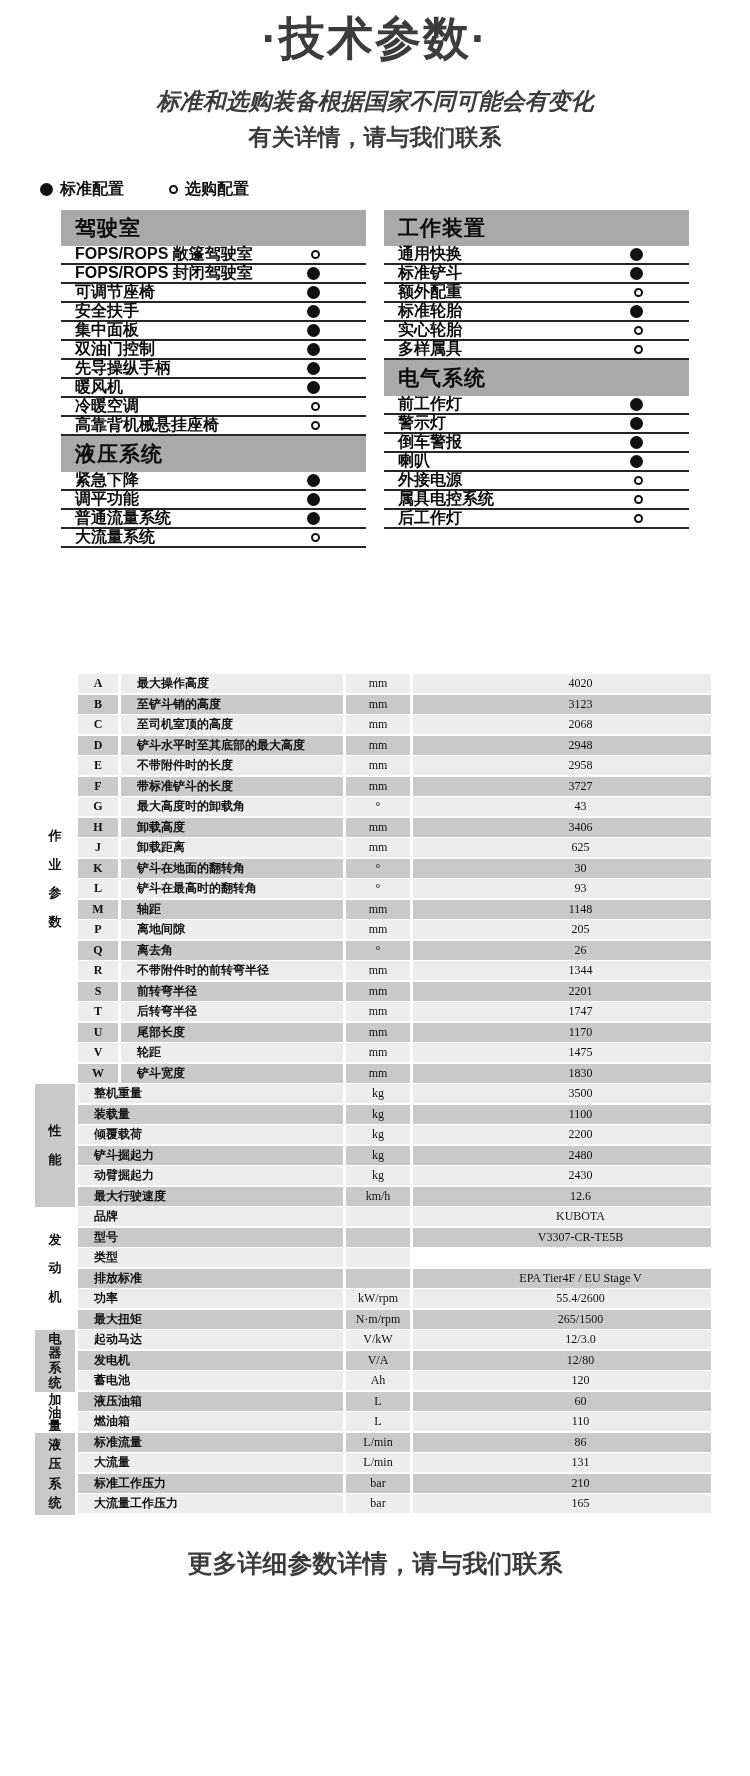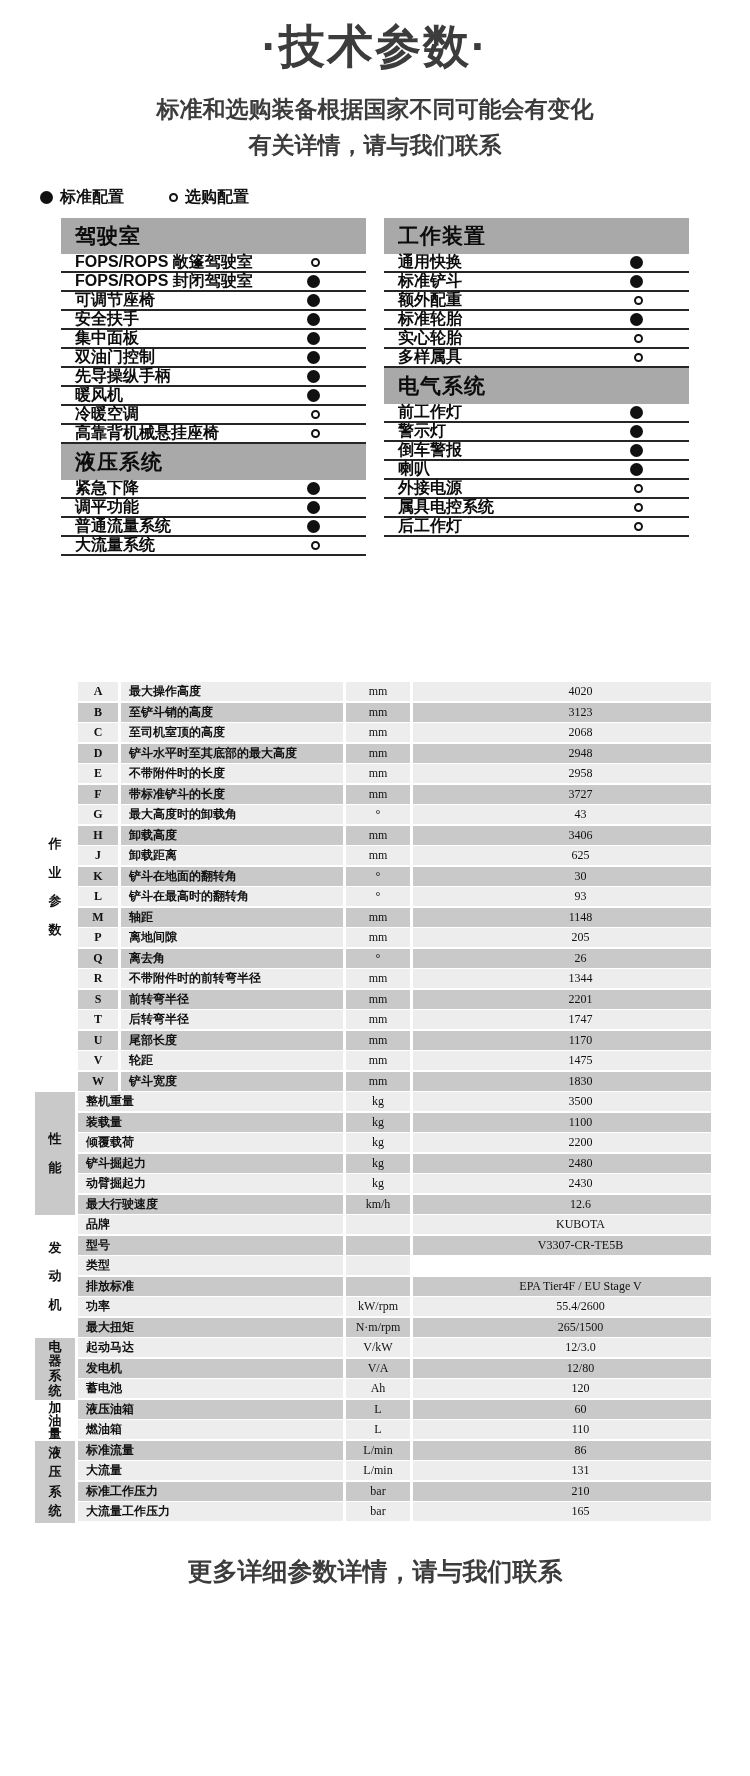--- a/index.html
+++ b/index.html
@@ -10,29 +10,29 @@
     --title:#3c3c3c;
   }
   *{box-sizing:border-box;margin:0;padding:0;}
   html,body{background:#ffffff;}
   body{
     width:750px;min-height:1776px;margin:0 auto;
     font-family:"Liberation Sans","DejaVu Sans",sans-serif;
     color:var(--ink);
   }
   .page-title{
-    padding-top:16px;text-align:center;
+    padding-top:8px;text-align:center;
     font-size:46px;font-weight:bold;color:var(--title);
     letter-spacing:2px;
   }
   .subtitle{
     text-align:center;font-size:23px;font-weight:600;color:var(--title);
     line-height:1.55;
   }
-  .subtitle.first{margin-top:14px;}
+  .subtitle.first{margin-top:14px;font-style:italic;}
   .legend{
     display:flex;align-items:center;gap:45px;
     margin:24px 0 10px 40px;
   }
   .legend-entry{display:flex;align-items:center;gap:7px;font-size:16px;font-weight:bold;}
   .dot{display:inline-block;border-radius:50%;flex:0 0 auto;}
   .dot-filled{width:13px;height:13px;background:var(--ink);}
   .dot-open{width:9px;height:9px;background:#fff;border:2px solid var(--ink);}
   .columns{
     display:flex;gap:18px;padding:0 61px;margin-top:10px;
@@ -59,21 +59,21 @@
     flex:0 0 40px;display:flex;align-items:center;justify-content:center;
     text-align:center;font-family:"Liberation Sans","DejaVu Sans",sans-serif;
     font-size:13px;font-weight:bold;white-space:pre-line;
   }
   .group-light{background:#ffffff;}
   .group-dark{background:var(--row-dark);}
   .group-rows{flex:1;}
   .spec-row{display:flex;gap:3px;height:19px;margin-bottom:1.5px;}
   .spec-row>div{display:flex;align-items:center;font-size:12px;}
   .cell-key{flex:0 0 40px;justify-content:center;font-weight:bold;}
-  .cell-label{flex:0 0 222px;padding-left:8px;font-weight:bold;}
+  .cell-label{flex:0 0 222px;padding-left:16px;font-weight:bold;}
   .cell-label.wide{flex:0 0 265px;}
   .cell-unit{flex:0 0 64px;justify-content:center;}
   .cell-value{flex:1;justify-content:center;padding-left:37px;}
   .row-light>div{background:var(--row-light);}
   .row-dark>div{background:var(--row-dark);}
   .footer-note{
     margin-top:32px;text-align:center;
     font-size:25px;font-weight:bold;color:var(--title);
   }
 </style>

